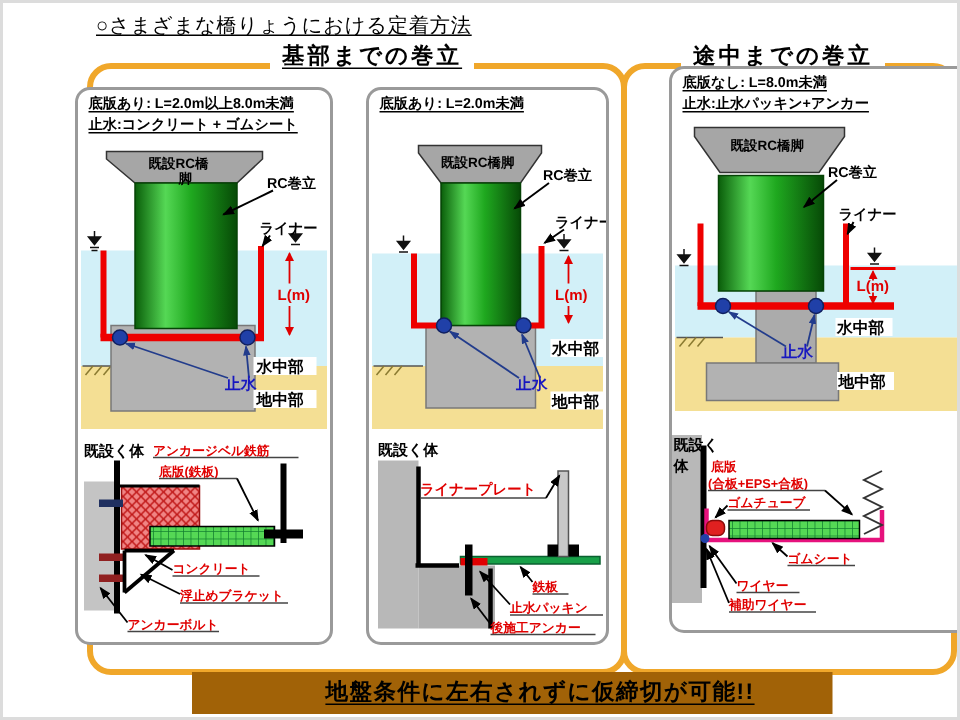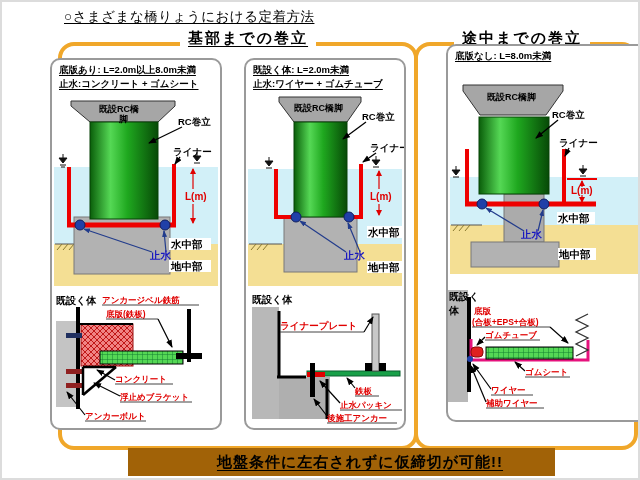--- a/index.html
+++ b/index.html
@@ -159,22 +159,21 @@
       <line x1="68" y1="113" x2="140" y2="113" stroke="#444"></line>
       <line x1="68" y1="107" x2="42" y2="94" stroke="#000" stroke-width="1.2" marker-end="url(#dA-b)"></line>
       <text class="trs" x="33" y="130">アンカーボルト</text>
       <line x1="33" y1="132" x2="94" y2="132" stroke="#444"></line>
       <line x1="33" y1="126" x2="15" y2="103" stroke="#000" stroke-width="1.2" marker-end="url(#dA-b)"></line>
     </svg>
   </div>
 
   <div class="panel" id="panel-b">
     <div class="cond">
-      <div>既設く体: L=2.0m未満</div>
-      <div>止水:ワイヤー + ゴムチューブ</div>
+      <div>底版あり: L=2.0m未満</div>
     </div>
 
     <svg class="dwg" style="top:34px" width="158" height="195" viewBox="0 0 158 195">
       <defs>
         <linearGradient id="gB" x1="0" y1="0" x2="1" y2="0">
           <stop offset="0" stop-color="#0a5e0a"></stop>
             <stop offset=".3" stop-color="#55d855"></stop>
           <stop offset=".55" stop-color="#1fa81f"></stop>
             <stop offset="1" stop-color="#074a07"></stop>
         </linearGradient>
@@ -263,20 +262,21 @@
       <line x1="94" y1="114" x2="74" y2="92" stroke="#000" stroke-width="1.2" marker-end="url(#dB-b)"></line>
       <text class="trs" x="81" y="132">後施工アンカー</text>
       <line x1="81" y1="134" x2="151" y2="134" stroke="#444"></line>
       <line x1="81" y1="127" x2="68" y2="110" stroke="#000" stroke-width="1.2" marker-end="url(#dB-b)"></line>
     </svg>
   </div>
 
   <div class="panel" id="panel-c">
     <div class="cond">
       <div>底版なし: L=8.0m未満</div>
+      <div>止水:止水パッキン+アンカー</div>
     </div>
 
     <svg class="dwg" style="top:36px" width="198" height="196" viewBox="0 0 198 196">
       <defs>
         <linearGradient id="gC" x1="0" y1="0" x2="1" y2="0">
           <stop offset="0" stop-color="#0a5e0a"></stop>
             <stop offset=".3" stop-color="#55d855"></stop>
           <stop offset=".55" stop-color="#1fa81f"></stop>
             <stop offset="1" stop-color="#074a07"></stop>
         </linearGradient>

